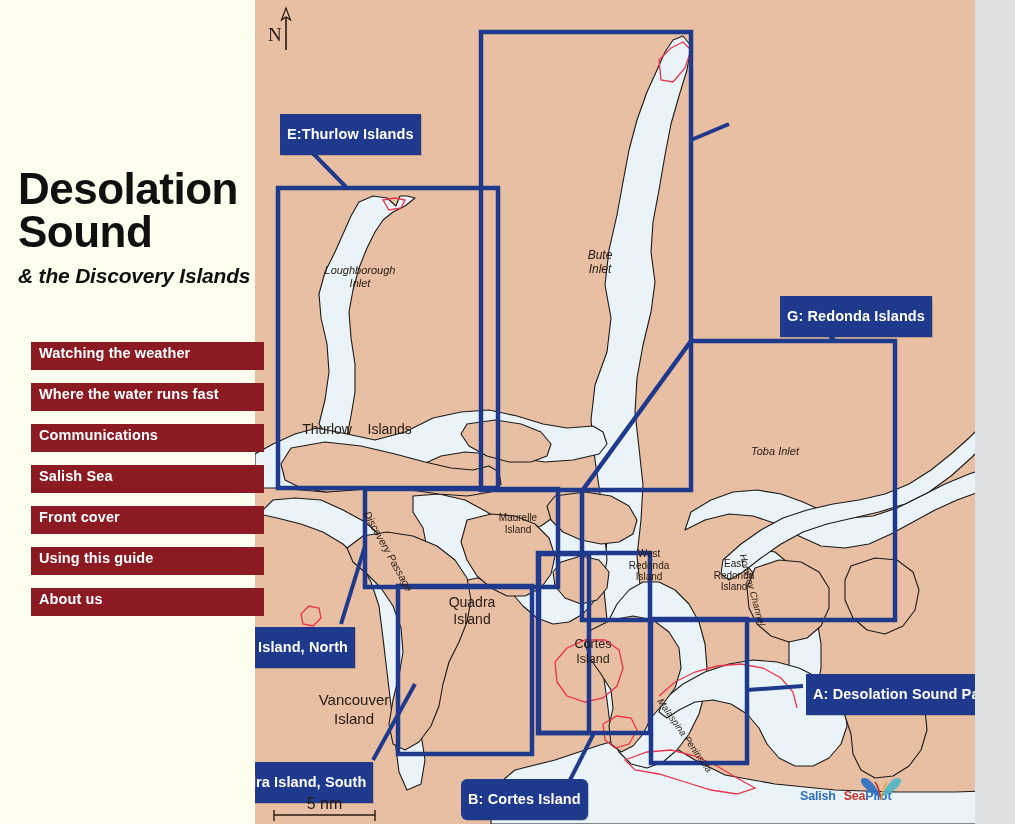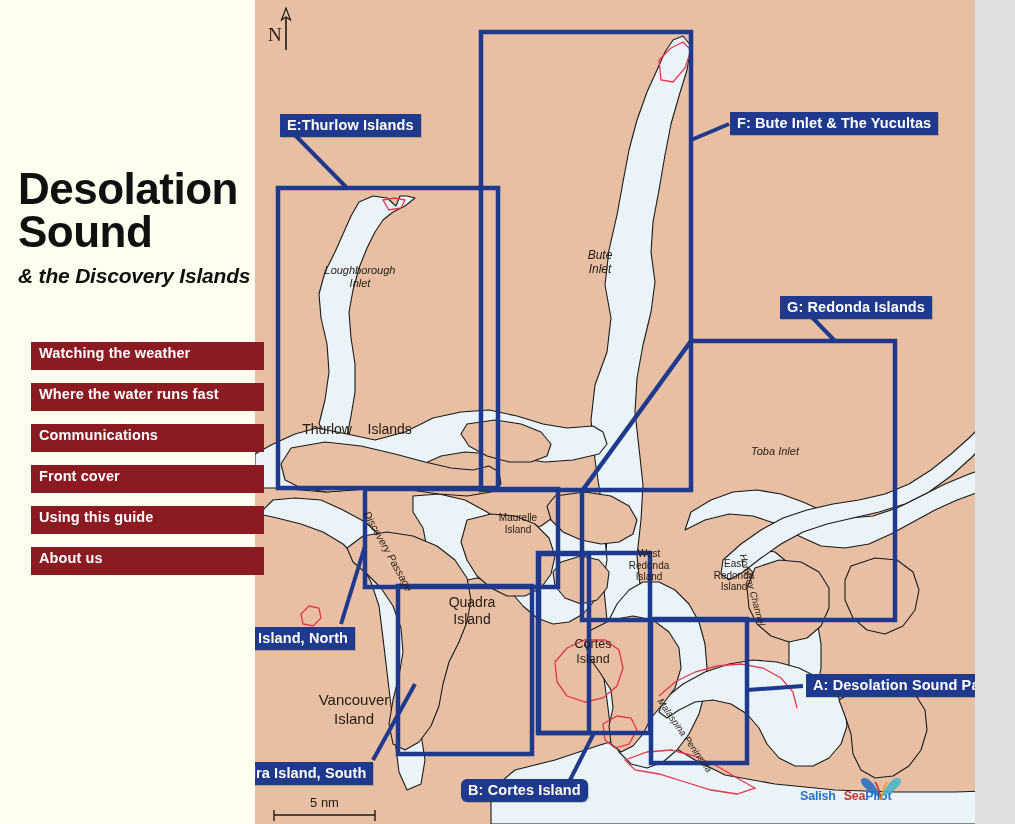--- a/index.html
+++ b/index.html
@@ -48,36 +48,36 @@
   .geo{
     position:absolute;color:#231a12;white-space:nowrap;
     pointer-events:none;text-align:center;
   }
   .geo.italic{font-style:italic;}
 
   
   .callout{
     position:absolute;background:#1f3a8c;color:#ffffff;
     font-size:14.5px;font-weight:bold;line-height:21px;height:21px;
-    padding:1px 7px;white-space:nowrap;cursor:pointer;z-index:3;
+    padding:10px 7px;white-space:nowrap;cursor:pointer;z-index:3;
     box-shadow:1px 1px 0 rgba(0,0,0,.18);letter-spacing:0.1px;
   }
 
   
   #compass{position:absolute;left:268px;top:6px;width:30px;height:46px;z-index:3;}
   #compass .n{
     position:absolute;left:0;top:18px;font-family:"Liberation Serif",serif;
     font-size:19px;color:#231a12;
   }
 
   
   #scale{position:absolute;left:272px;top:796px;width:105px;height:24px;z-index:3;}
   #scale .txt{
     position:absolute;width:100%;top:-1px;text-align:center;
-    font-size:13px;color:#231a12;
+    font-size:16px;color:#231a12;
   }
 
   
   #logo{position:absolute;left:800px;top:786px;height:30px;z-index:3;cursor:pointer;}
   #logo .word{font-size:12.5px;font-weight:bold;letter-spacing:-0.2px;}
   .lg-salish{color:#2a6fc4;}
   .lg-sea{color:#c6342b;padding-left:8px;}
   .lg-pilot{color:#2a6fc4;}
 </style>
 </head>
@@ -187,21 +187,20 @@
     <div class="geo italic" style="left:403px;top:687px;width:110px;font-size:9.5px;transform:rotate(55deg);transform-origin:left top;">Malaspina Peninsula</div>
 
     <div class="geo" style="left:39px;top:690px;width:120px;font-size:15px;line-height:19px;">Vancouver<br>Island</div>
 
   </div>
 
   <div id="right-strip"></div>
 
   <div class="callout" style="left:280px;top:114px;">E:Thurlow Islands</div>
 
-  <div class="callout" style="left:730px;top:112px;">F: Bute Inlet &amp; The Yucultas</div>
 
   <div class="callout" style="left:780px;top:296px;">G: Redonda Islands</div>
 
   <div class="callout" style="left:806px;top:674px;">A: Desolation Sound Park</div>
 
   <div class="callout" style="left:176px;top:627px;">D: Quadra Island, North</div>
 
   <div class="callout" style="left:192px;top:762px;">C: Quadra Island, South</div>
 
   <div class="callout" style="left:461px;top:779px;border-radius:6px;">B: Cortes Island</div>
@@ -239,19 +238,20 @@
         <div>Desolation</div>
         <div>Sound</div>
       </div>
       <div id="title-sub">&amp; the Discovery Islands</div>
     </div>
 
     <div id="menu">
       <div class="menu-item">Watching the weather</div>
       <div class="menu-item">Where the water runs fast</div>
       <div class="menu-item">Communications</div>
+      <div class="menu-item">Salish Sea</div>
       <div class="menu-item">Front cover</div>
       <div class="menu-item">Using this guide</div>
       <div class="menu-item">About us</div>
     </div>
   </div>
 
 </div>
 
 </body></html>

